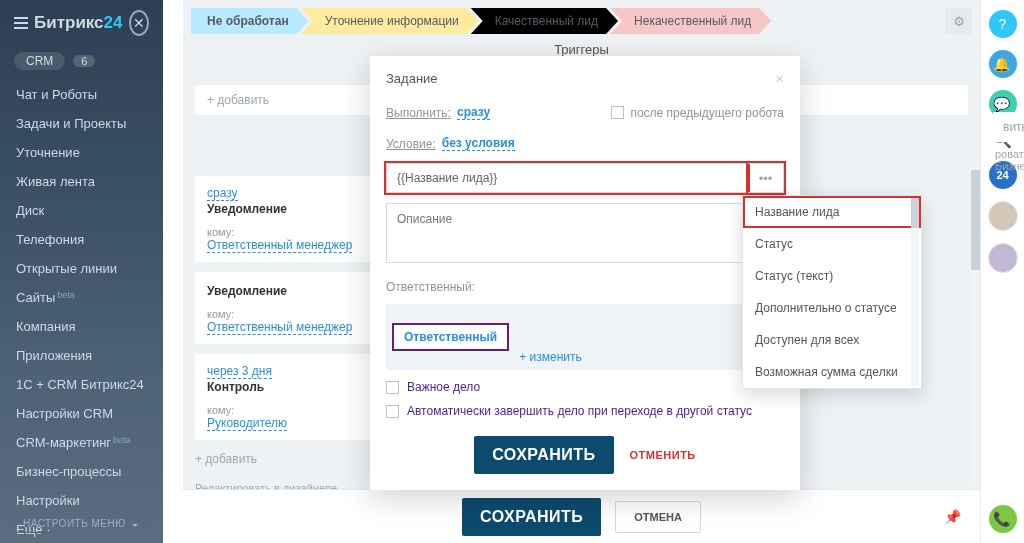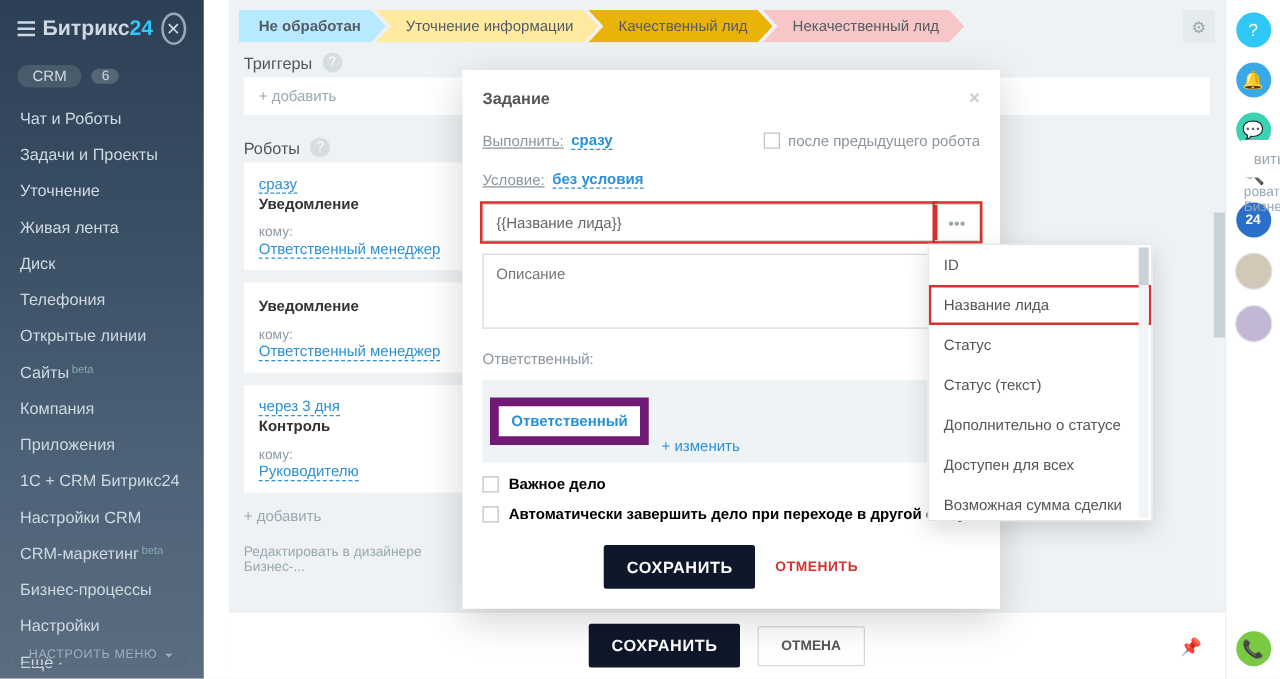--- a/index.html
+++ b/index.html
@@ -30,64 +30,64 @@
   .main { position: absolute; left: 183px; right: 44px; top: 0; bottom: 0; background: #eef2f4; }
 
   
   .stages { display: flex; gap: 0; padding: 8px 8px 0 8px; align-items: stretch; background:#eef2f4; }
   .stage { position: relative; padding: 6px 20px 6px 24px; font-size: 12px; color: #545c65;
     clip-path: polygon(0 0, calc(100% - 12px) 0, 100% 50%, calc(100% - 12px) 100%, 0 100%, 12px 50%);
     margin-right: -8px; cursor:pointer; }
   .stage:first-child { clip-path: polygon(0 0, calc(100% - 12px) 0, 100% 50%, calc(100% - 12px) 100%, 0 100%); padding-left:16px;}
   .st-blue { background: #b8eaff; font-weight:600; }
   .st-yellow { background: #ffeaa0; }
-  .st-green { background: #eab308; }
+  .st-green { background: #000000; }
   .st-red { background: #f7c7c7; }
   .stage-gear { margin-left:auto; width:26px; background:#e5eaec; display:flex; align-items:center; justify-content:center; color:#9aa; cursor:pointer;}
 
   
-  .section-row { display:flex; align-items:center; gap:8px; padding:8px 12px 4px 12px; color:#555;}
+  .section-row { display:flex; align-items:center; gap:8px; padding:8px 12px 4px 12px; color:#555;flex-direction:column;}
   .section-row .q { width:16px; height:16px; border-radius:50%; background:#d6dde1; color:#fff; font-size:11px; text-align:center; line-height:16px;}
   .add-strip { margin:0 12px 10px 12px; background:#fff; padding:8px 12px; font-size:12px; color:#9aa8b0; cursor:pointer;}
 
   .robot-cols { display:flex; gap:10px; padding:0 12px; }
   .col { width: 180px; display:flex; flex-direction:column; gap:10px; }
   .card { background:#fff; padding:10px 12px; font-size:12px; color:#555; }
   .card .t1 { color:#2a90d9; border-bottom:1px dashed #2a90d9; display:inline; cursor:pointer;}
   .card .b { font-weight:600; color:#333; display:block; margin-top:2px;}
   .card .lbl { color:#8f99a3; margin-top:10px; display:block; font-size:11px;}
   .card .link { color:#2a90d9; cursor:pointer; border-bottom:1px dashed #2a90d9;}
   .col .add-mini { font-size:12px; color:#9aa8b0; cursor:pointer; padding:2px 0;}
   .dznote { font-size:11px; color:#9aa8b0; padding:4px 0;}
 
   
   .bottom-bar { position:absolute; left:0; right:0; bottom:0; height:54px; background:#fff;
     display:flex; align-items:center; justify-content:center; gap:14px; border-top:1px solid #e5e9ec;}
-  .btn-green { background:#0f172a; color:#fff; text-transform:uppercase; font-size:13px; font-weight:600; padding:10px 18px; border-radius:2px; cursor:pointer; letter-spacing:.5px;}
+  .btn-green { background:#0c4a6e; color:#fff; text-transform:uppercase; font-size:16px; font-weight:600; padding:10px 18px; border-radius:2px; cursor:pointer; letter-spacing:.5px;}
   .btn-gray { background:#fff; border:1px solid #d3dade; color:#555; text-transform:uppercase; font-size:11px; font-weight:600; padding:9px 18px; border-radius:2px; cursor:pointer;}
   .pin { position:absolute; right:18px; color:#9aa8b0; font-size:14px; cursor:pointer;}
 
   
   .modal { position:absolute; left:370px; top:56px; width:430px; background:#fff; z-index:50;
     box-shadow:0 8px 30px rgba(0,0,0,.18); padding:14px 16px 16px 16px;}
-  .modal-h { color:#555; font-size:13px; display:flex; align-items:center; padding-bottom:10px;font-weight:bold;}
+  .modal-h { color:#555; font-size:13px; display:flex; align-items:center; padding-bottom:10px;}
   .modal-close { margin-left:auto; color:#c7cfd4; cursor:pointer; font-size:15px;}
   .mrow { padding:8px 0; font-size:12px; color:#555; display:flex; align-items:center; gap:6px;}
   .mrow .mlabel { color:#8b959d;text-decoration:underline; }
   .mrow .mlink { color:#2a90d9; border-bottom:1px dashed #2a90d9; cursor:pointer; font-weight:600;}
   .chk { width:13px; height:13px; border:1px solid #b9c3ca; display:inline-block; position:relative; cursor:pointer;}
   .chk-after { color:#8b959d; font-size:12px;}
   .inputwrap { display:flex; margin-top:4px;}
   .input { flex:1; border:1px solid #d3dade; padding:7px 10px; font-size:12px; color:#666; outline:2px solid #d9302e; outline-offset:0;}
   .dots { width:36px; border:1px solid #d3dade; border-left:none; display:flex; align-items:center; justify-content:center; color:#9aa8b0; cursor:pointer; outline:2px solid #d9302e;}
   .textarea { width:100%; height:60px; margin-top:10px; border:1px solid #d3dade; padding:8px 10px; font-size:12px; color:#a1abb3; resize:none;}
   .resprow { display:flex; align-items:center; gap:10px; background:#eef3f6; margin-top:10px; padding:6px;}
-  .resp-pill { background:#fff; border:7px solid #701a75; color:#2a90d9; font-weight:600; padding:5px 10px; font-size:12px;}
+  .resp-pill { background:#fff; border:2px solid #701a75; color:#2a90d9; font-weight:600; padding:5px 10px; font-size:12px;}
   .resp-change { color:#2a90d9; font-size:12px; cursor:pointer;margin-top:40px;}
-  .chkline { display:flex; align-items:center; gap:8px; margin-top:10px; color:#000000; font-size:12px;font-weight:bold;}
+  .chkline { display:flex; align-items:center; gap:8px; margin-top:10px; color:#4c1d95; font-size:12px;}
   .mbtns { display:flex; gap:16px; align-items:center; justify-content:center; margin-top:18px;}
   .btn-red-text { color:#d9302e; font-size:11px; font-weight:700; letter-spacing:.5px; cursor:pointer;}
   .mlabel2 { color:#8b959d; font-size:12px; margin-top:14px; display:block;}
 
   
   .dropdown { position:absolute; left:742px; top:195px; width:180px; background:#fff; z-index:60;
     border:1px solid #dfe5e9; box-shadow:0 6px 18px rgba(0,0,0,.15); max-height:222px; overflow:hidden;}
   .dd-scroll { position:absolute; right:2px; top:2px; bottom:2px; width:8px; background:#f1f4f6;}
   .dd-thumb { position:absolute; right:0; top:0; width:8px; height:30px; background:#c9d2d8;}
   .dd-item { padding:9px 12px; font-size:12px; color:#555; cursor:pointer;}
@@ -244,21 +244,20 @@
     <span>Автоматически завершить дело при переходе в другой статус</span>
   </div>
   <div class="mbtns">
     <div class="btn-green">СОХРАНИТЬ</div>
     <div class="btn-red-text">ОТМЕНИТЬ</div>
   </div>
 </div>
 
 <div class="dropdown">
   <div id="dd-items">
-      <div class="dd-item">ID</div>
       <div class="dd-item hl">Название лида</div>
       <div class="dd-item">Статус</div>
       <div class="dd-item">Статус (текст)</div>
       <div class="dd-item">Дополнительно о статусе</div>
       <div class="dd-item">Доступен для всех</div>
       <div class="dd-item">Возможная сумма сделки</div>
     </div>
   <div class="dd-scroll">
       <div class="dd-thumb"></div>
     </div>

